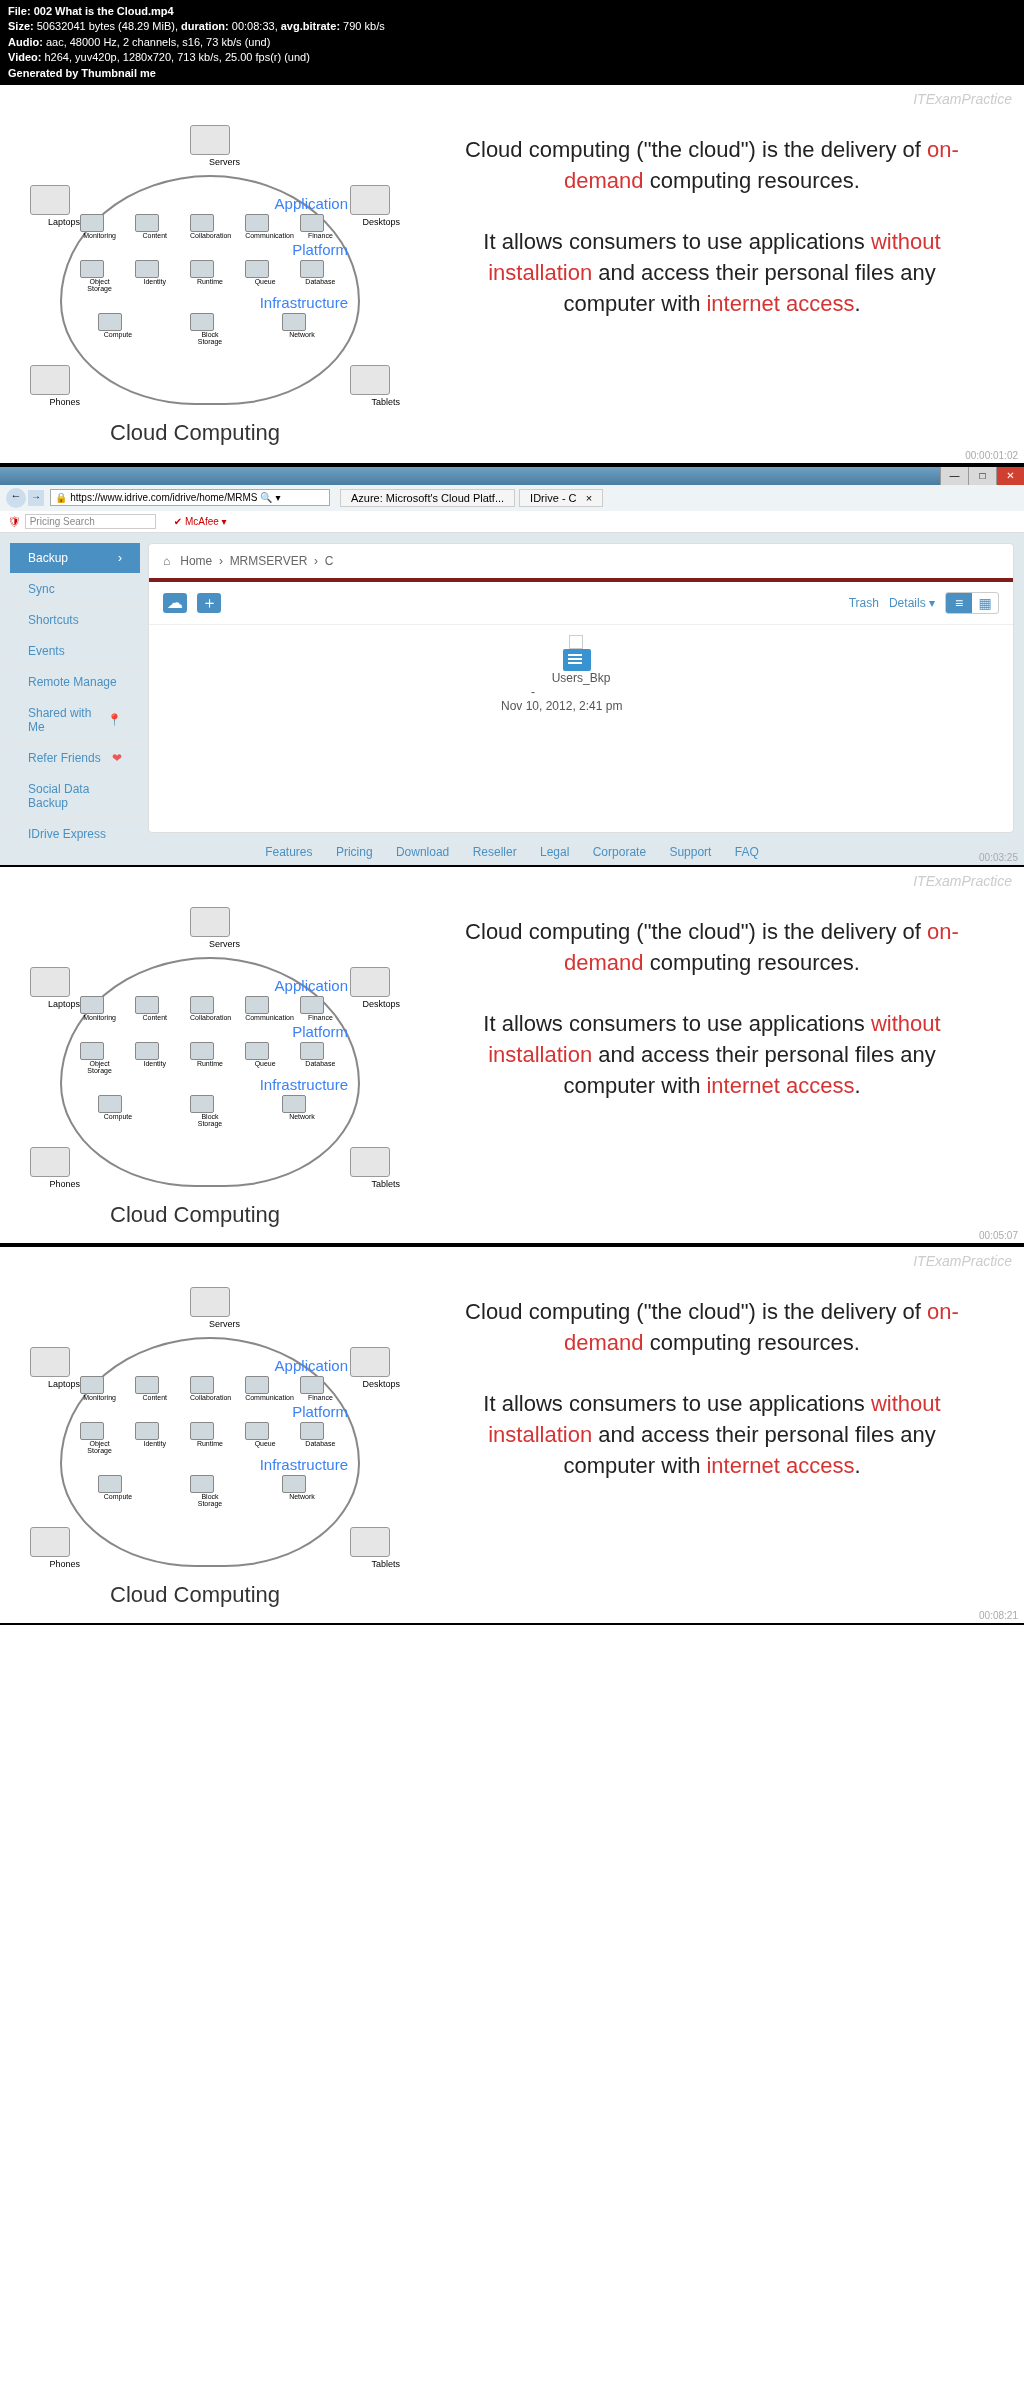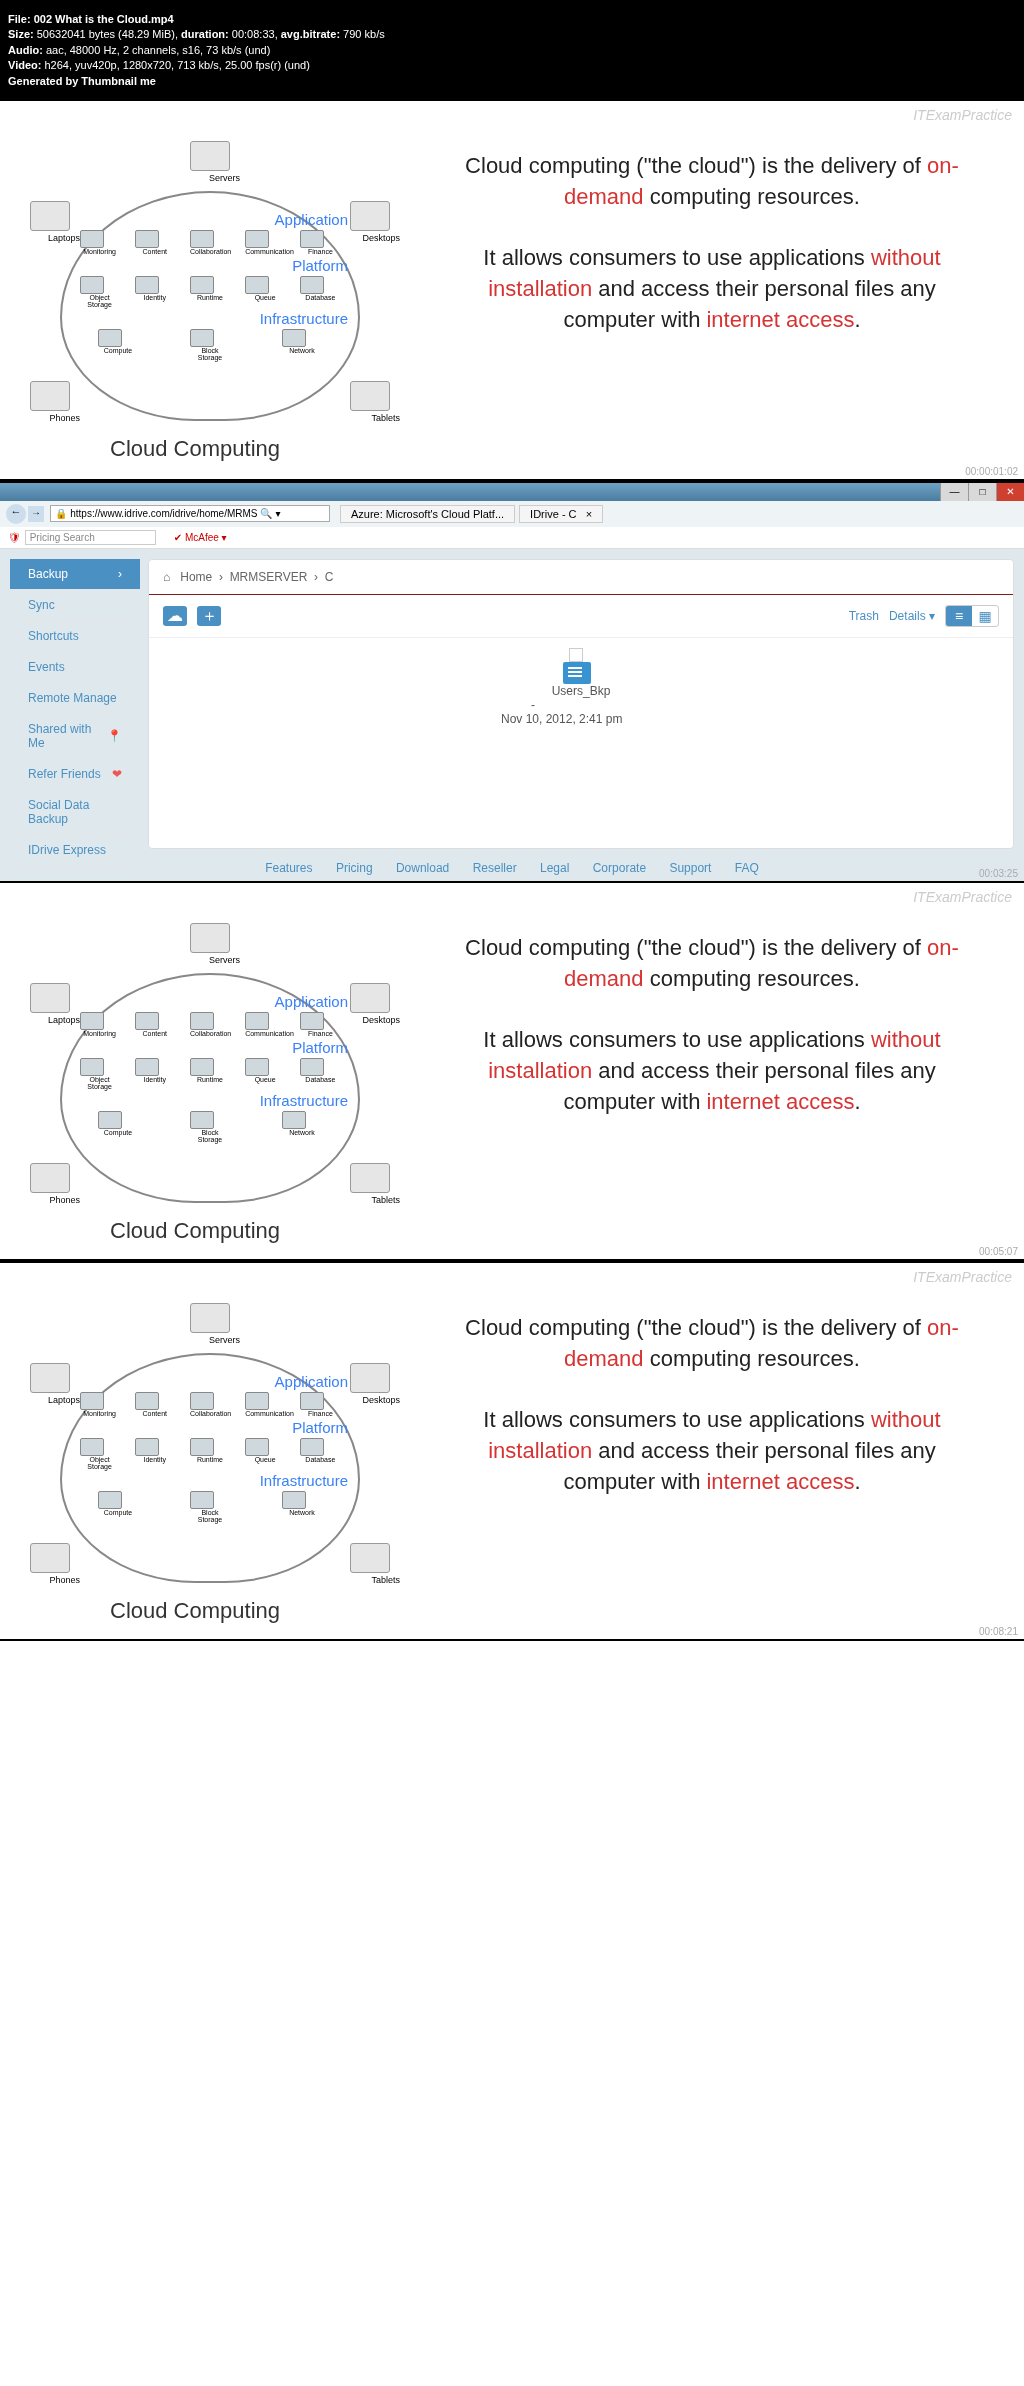--- a/index.html
+++ b/index.html
@@ -1,17 +1,17 @@
 <!DOCTYPE html>
 <html><head>
 <meta charset="utf-8">
 <style>
 * { margin:0; padding:0; box-sizing:border-box; }
 body { width:1024px; background:#fff; font-family:Arial,sans-serif; }
-.header { background:#000; color:#fff; font-size:11px; padding:12px 8px; line-height:1.4; font-family:Arial,sans-serif; }
+.header { background:#000; color:#fff; font-size:11px; padding:4px 8px; line-height:1.4; font-family:Arial,sans-serif; }
 .slide { position:relative; background:#fff; height:380px; border-bottom:2px solid #000; }
 .brand { position:absolute; top:6px; right:12px; color:#ccc; font-size:14px; font-style:italic; }
 .slide-body { display:flex; height:100%; }
 .left { width:420px; position:relative; padding-top:30px; }
 .right { flex:1; padding:50px 40px 0 20px; text-align:center; font-size:22px; line-height:1.4; color:#222; }
 .right .red { color:#d63333; }
 .cloud-area { position:relative; width:400px; margin:0 auto; }
 .device { position:absolute; font-size:9px; text-align:right; width:60px; }
 .dev-servers { top:10px; left:170px; }
 .dev-laptops { top:70px; left:10px; }
@@ -35,21 +35,21 @@
 .win-btn.close { background:#d04030; color:#fff; }
 .addr-bar { background:#eef3f6; height:26px; display:flex; align-items:center; padding:0 6px; font-size:11px; }
 .url-box { background:#fff; border:1px solid #aaa; flex:0 0 280px; padding:2px 4px; margin:0 6px; overflow:hidden; white-space:nowrap; font-size:10px; }
 .tab { background:#f5f5f5; border:1px solid #ccc; padding:2px 10px; margin-left:4px; font-size:11px; }
 .sec-bar { background:#fff; height:22px; border-bottom:1px solid #ddd; display:flex; align-items:center; padding:0 8px; font-size:10px; color:#888; }
 .content { display:flex; height:310px; padding:10px; }
 .sidebar { width:130px; font-size:12px; }
 .sb-item { padding:8px 18px; color:#4a90c2; cursor:pointer; border-bottom:1px solid #e6e6e6; display:flex; align-items:center; justify-content:space-between; }
 .sb-item.active { background:#4a90c2; color:#fff; }
 .main { flex:1; background:#fff; border:1px solid #ddd; margin-left:8px; border-radius:4px; }
-.breadcrumb { padding:10px 14px; font-size:12px; color:#666; border-bottom:1px solid #7f1d1d; }
+.breadcrumb { padding:10px 14px; font-size:12px; color:#666; border-bottom:4px solid #7f1d1d; }
 .toolbar { padding:10px 14px; display:flex; justify-content:space-between; align-items:center; border-bottom:1px solid #eee; }
 .tb-left .tb-btn { display:inline-block; width:24px; height:20px; background:#4a90c2; border-radius:3px; margin-right:6px; }
 .tb-right { font-size:12px; color:#4a90c2; display:flex; align-items:center; gap:10px; }
 .view-toggle { display:flex; border:1px solid #ccc; border-radius:3px; overflow:hidden; }
 .vt { width:26px; height:20px; display:flex; align-items:center; justify-content:center; font-size:14px; }
 .vt.active { background:#4a90c2; color:#fff; }
 .thead { display:flex; padding:6px 14px; background:#f7f7f7; font-size:11px; color:#888; border-bottom:1px solid #eee; }
 .th-name { flex:1; }
 .th-size { width:100px; }
 .th-mod { width:160px; }

